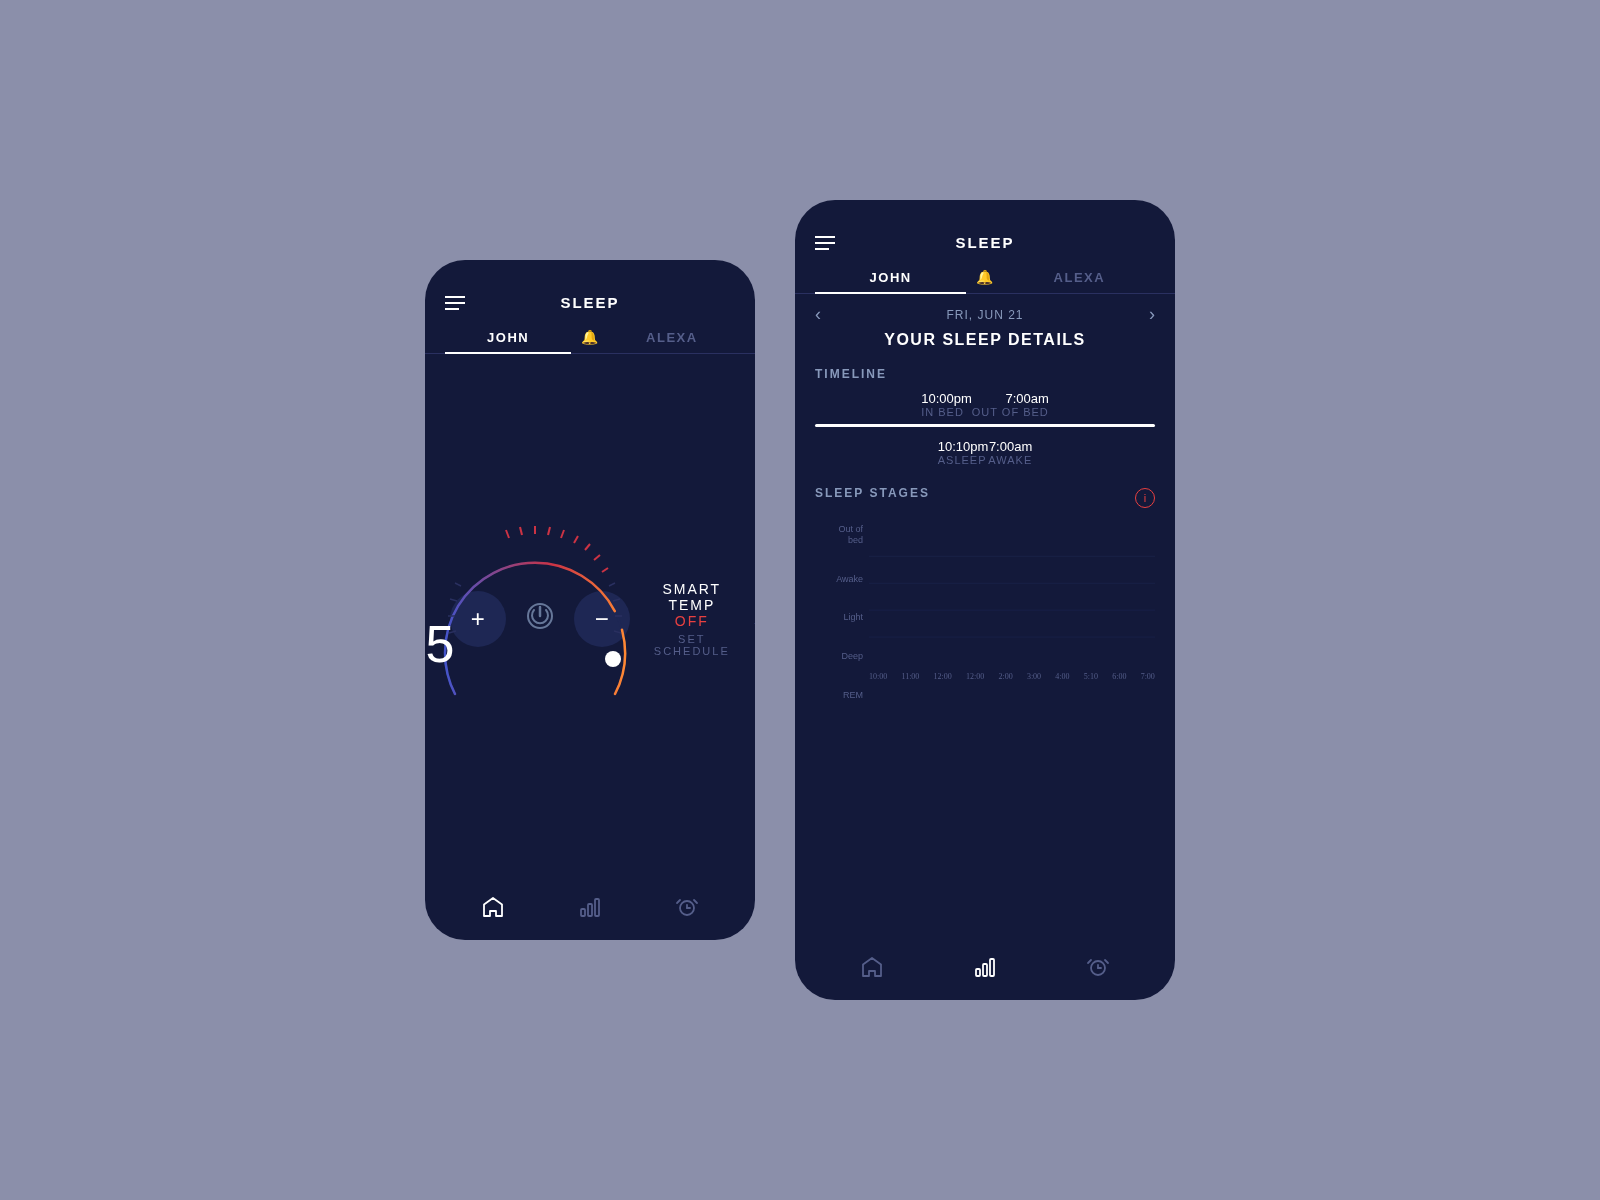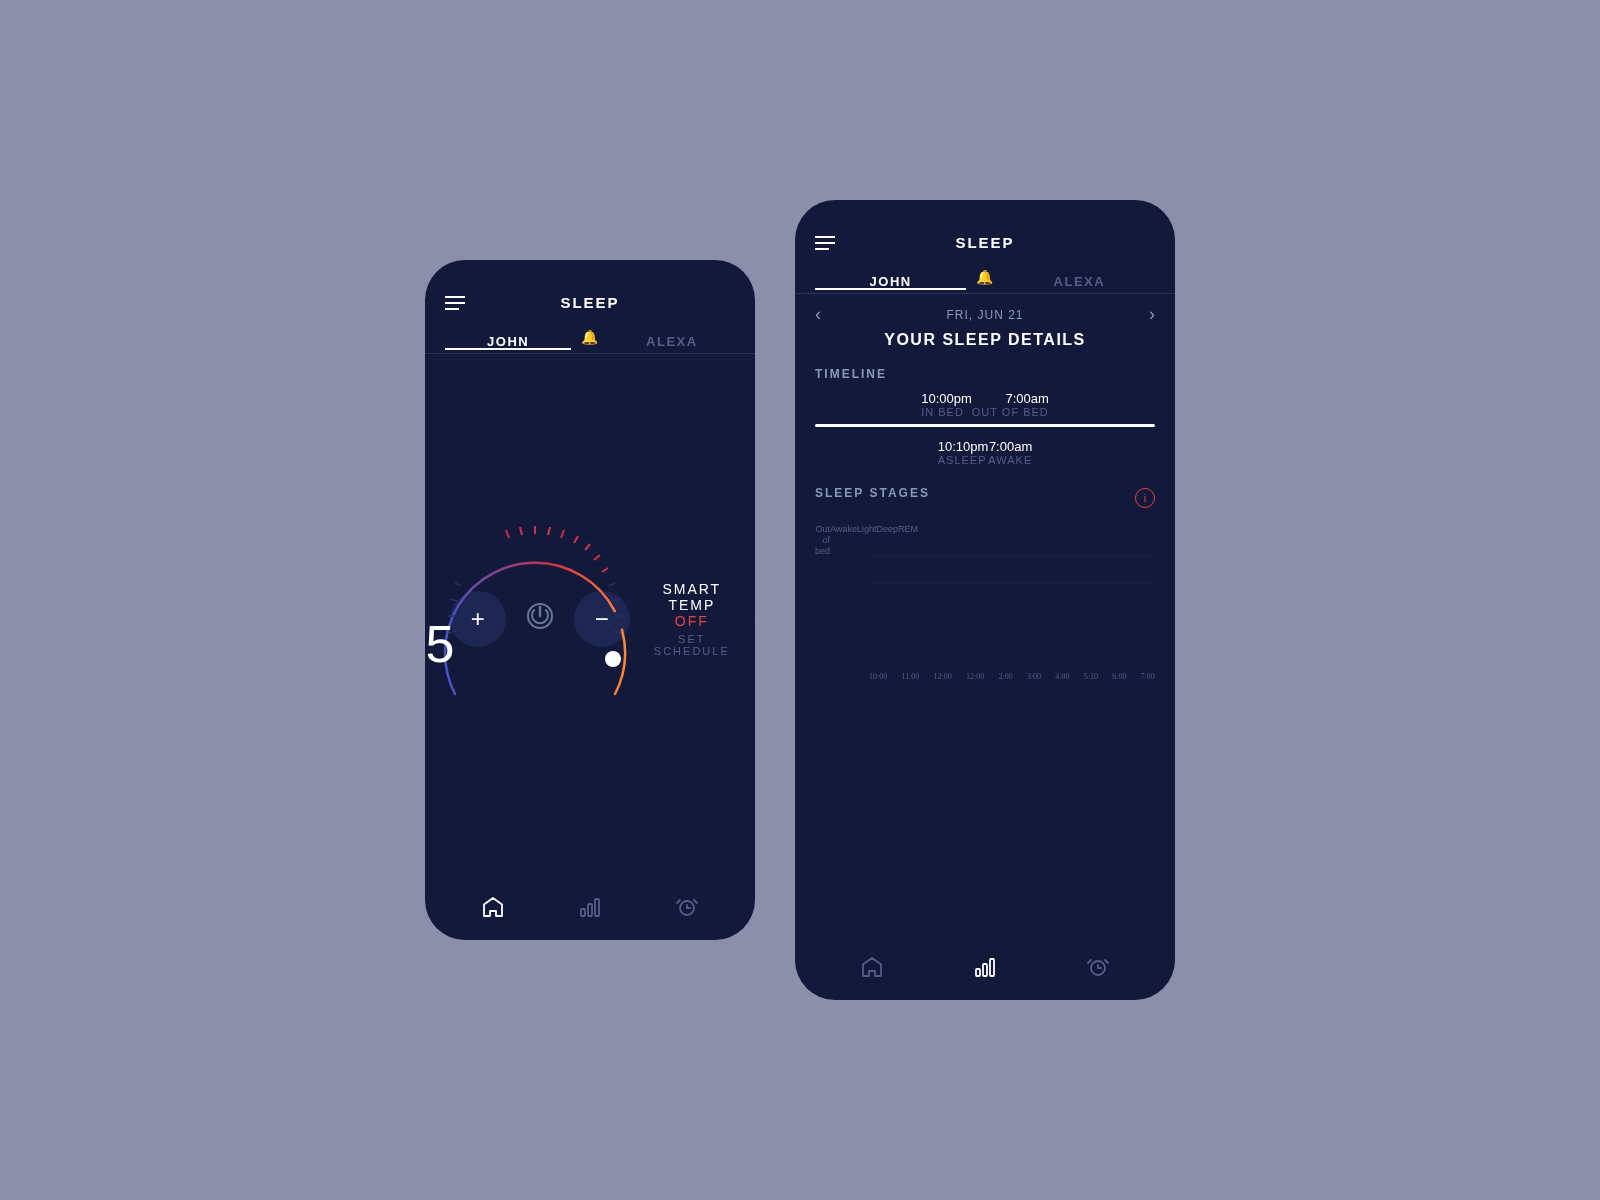--- a/index.html
+++ b/index.html
@@ -74,21 +74,21 @@
     .user-tabs {
       display: flex;
       align-items: center;
       padding: 8px 20px 0;
       border-bottom: 1px solid #2a3060;
     }
 
     .user-tab {
       flex: 1;
       text-align: center;
-      padding-bottom: 0;
+      padding-bottom: 8px;
       font-size: 13px;
       font-weight: 700;
       letter-spacing: 1.5px;
       color: #555e8a;
       cursor: pointer;
       position: relative;
     }
 
     .user-tab.active {
       color: #fff;
@@ -315,25 +315,26 @@
       cursor: pointer;
     }
 
     .chart-area {
       display: flex;
       gap: 0;
     }
 
     .chart-y-labels {
       display: flex;
-      flex-direction: row;
+      flex-direction: column;
       justify-content: space-between;
       padding-bottom: 18px;
       margin-right: 6px;
       width: 48px;
+      gap: 28px;
     }
 
     .y-label {
       color: #555e8a;
       font-size: 9px;
       line-height: 1.2;
       text-align: right;
     }
 
     .chart-bars {

